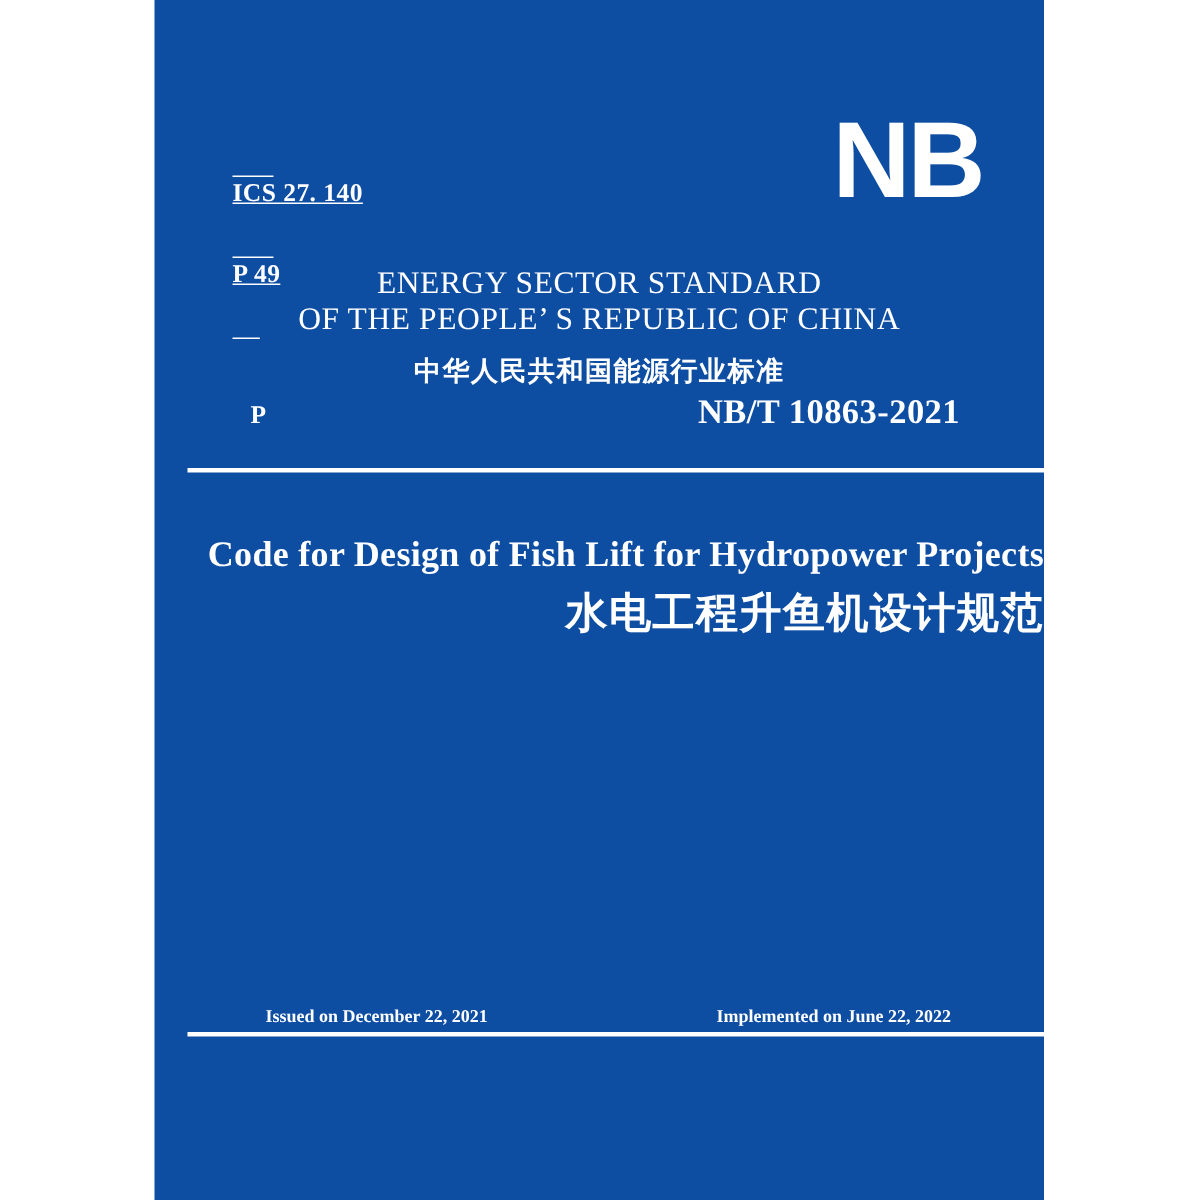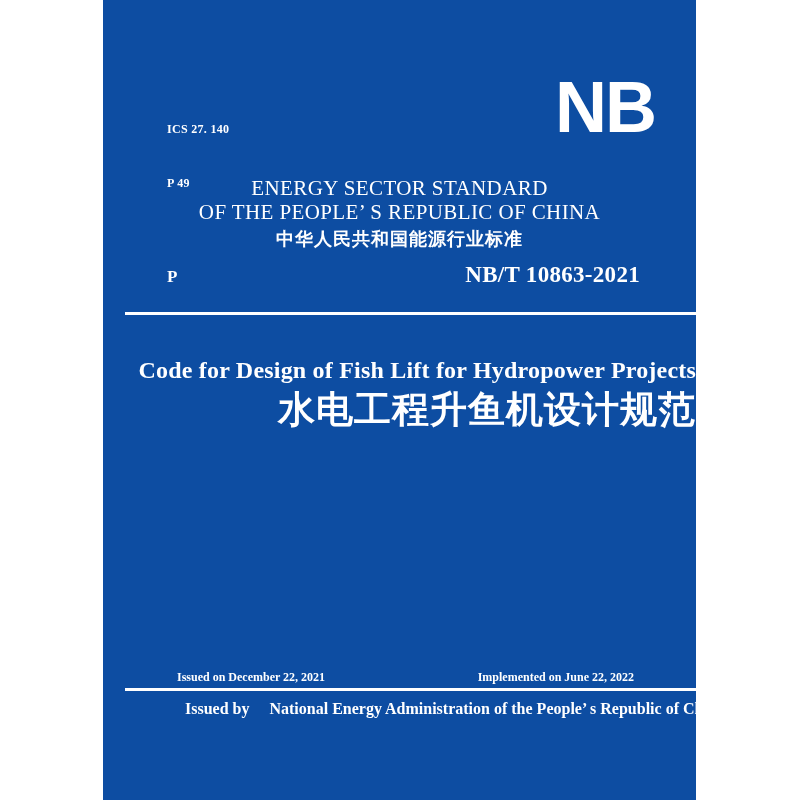--- a/index.html
+++ b/index.html
@@ -19,27 +19,28 @@
     position: absolute;
     left: 103px;
     top: 0;
     width: 593px;
     height: 800px;
     background: #0d4da2;
     color: #ffffff;
   }
   .ics-block {
     position: absolute;
-    left: 64px;
+    left: 52px;
     top: 84px;
     font-weight: bold;
-    font-size: 12px;
+    font-size: 17px;
     line-height: 18px;
     letter-spacing: 0.3px;
     white-space: pre;
+    text-decoration: underline;
   }
   .nb-logo {
     position: absolute;
     left: 452px;
     top: 71px;
     font-family: Liberation Sans, sans-serif;
     font-weight: bold;
     font-size: 72px;
     line-height: 1;
     letter-spacing: -2px;
@@ -51,21 +52,21 @@
     width: 100%;
     text-align: center;
   }
   .header-en {
     font-weight: normal;
     font-size: 21px;
     line-height: 24px;
     letter-spacing: 0.4px;
   }
   .header-cn {
-    margin-top: 4px;
+    margin-top: 12px;
     font-family: "Liberation Sans", sans-serif;
     font-weight: bold;
     font-size: 18px;
     line-height: 22px;
     letter-spacing: 1px;
   }
   .designation-row {
     position: absolute;
     left: 64px;
     right: 56px;
@@ -95,21 +96,21 @@
   }
   .title-en {
     font-weight: bold;
     font-size: 24px;
     line-height: 27px;
     letter-spacing: 0.2px;
   }
   .title-cn {
     margin-top: 10px;
     font-weight: bold;
-    font-size: 37px;
+    font-size: 28px;
     line-height: 32px;
     letter-spacing: 1px;
   }
   .dates-row {
     position: absolute;
     left: 74px;
     right: 62px;
     top: 668px;
     display: flex;
     justify-content: space-between;
@@ -160,19 +161,15 @@
       <div class="title-cn">水电工程升鱼机设计规范</div>
     </div>
 
     <div class="dates-row">
       <span>Issued on December 22, 2021</span>
       <span>Implemented on June 22, 2022</span>
     </div>
 
     <div class="rule rule-bottom"></div>
 
-    <div class="issued-by-row">
-      <span class="issued-by-label">Issued by</span>
-      <span>National Energy Administration of the People’ s Republic of China</span>
-    </div>
 
   </div>
 </div>
 
 </body></html>

